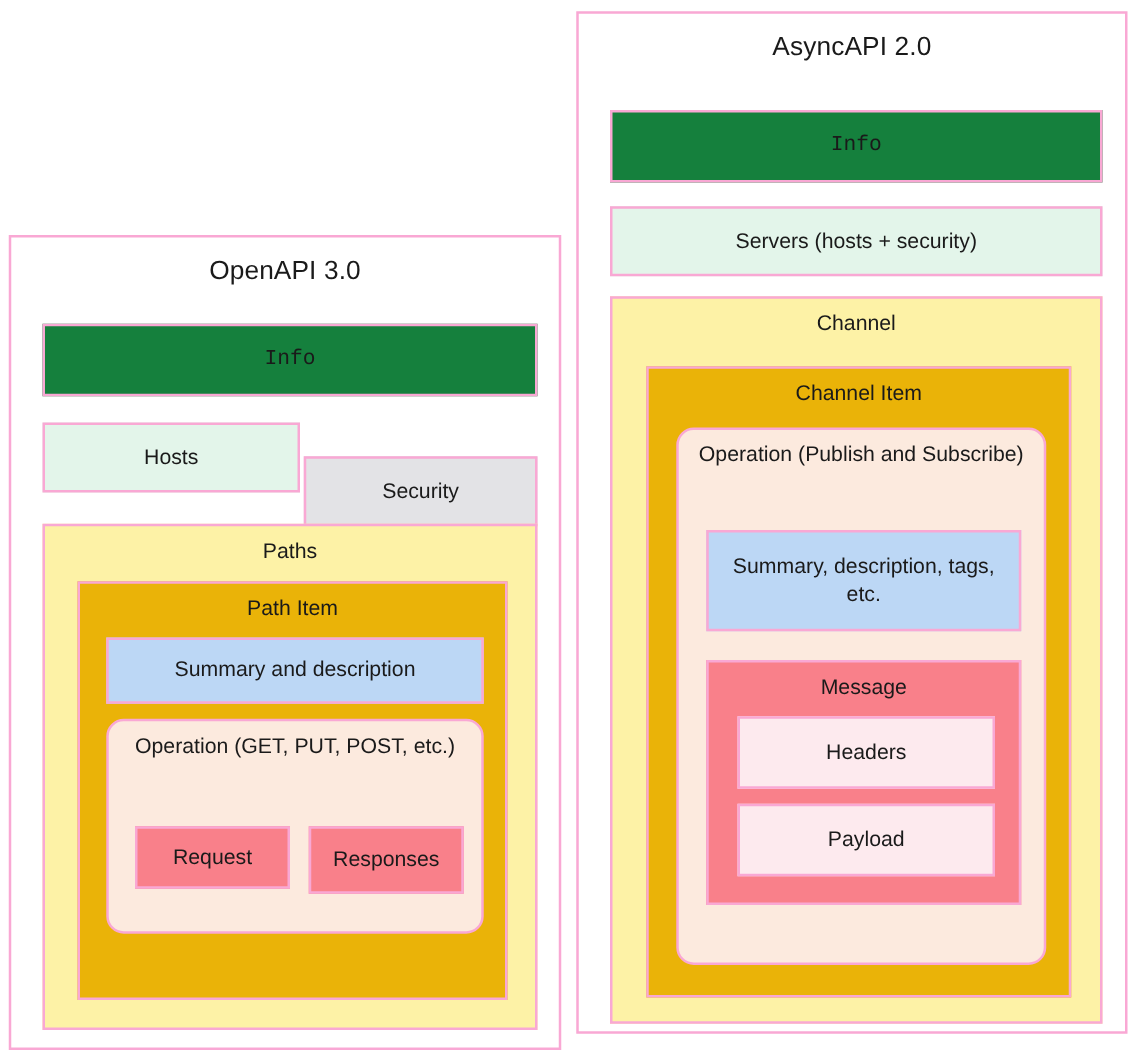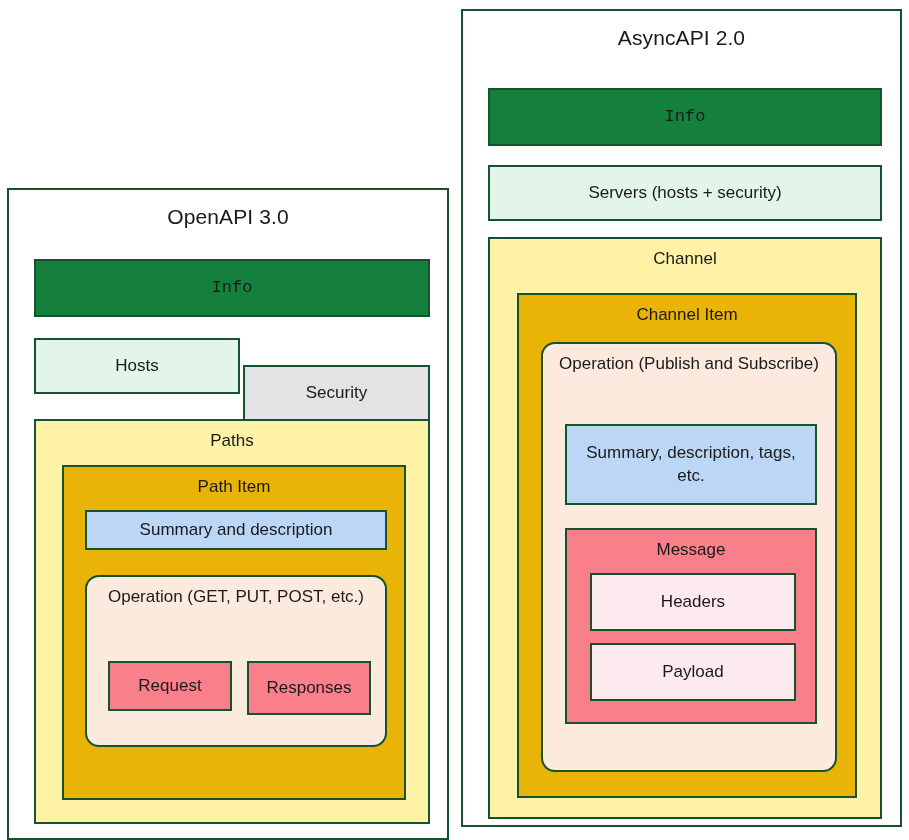--- a/index.html
+++ b/index.html
@@ -11,21 +11,21 @@
     width: 909px;
     height: 840px;
     position: relative;
     overflow: hidden;
     font-family: "Liberation Sans", sans-serif;
     color: #1a1a1a;
   }
   .panel, .box {
     position: absolute;
     box-sizing: border-box;
-    border: 2px solid #14532d;
+    border: 2px solid #f9a8d4;
     display: flex;
     flex-direction: column;
     align-items: flex-start;
   }
   .panel {
     background: #ffffff;
   }
   .title {
     width: 100%;
     text-align: center;
@@ -80,21 +80,21 @@
   <div class="box leaf c-grey" style="left:234px; top:148px; width:187px; height:56px;">
     <div class="boxlabel">Security</div>
   </div>
 
   <div class="box group c-yellow" style="left:25px; top:229px; width:396px; height:405px;">
     <div class="boxlabel">Paths</div>
 
     <div class="box group c-gold" style="left:26px; top:44px; width:344px; height:335px;">
       <div class="boxlabel">Path Item</div>
 
-      <div class="box leaf c-blue-mid" style="left:21px; top:43px; width:302px; height:40px;">
+      <div class="box leaf c-blue-mid" style="left:21px; top:43px; width:302px; height:53px;">
         <div class="boxlabel">Summary and description</div>
       </div>
 
       <div class="box group c-cream" style="left:21px; top:108px; width:302px; height:172px;">
         <div class="boxlabel">Operation (GET, PUT, POST, etc.)</div>
 
         <div class="box leaf c-red" style="left:21px; top:84px; width:124px; height:50px;">
           <div class="boxlabel">Request</div>
         </div>
 

